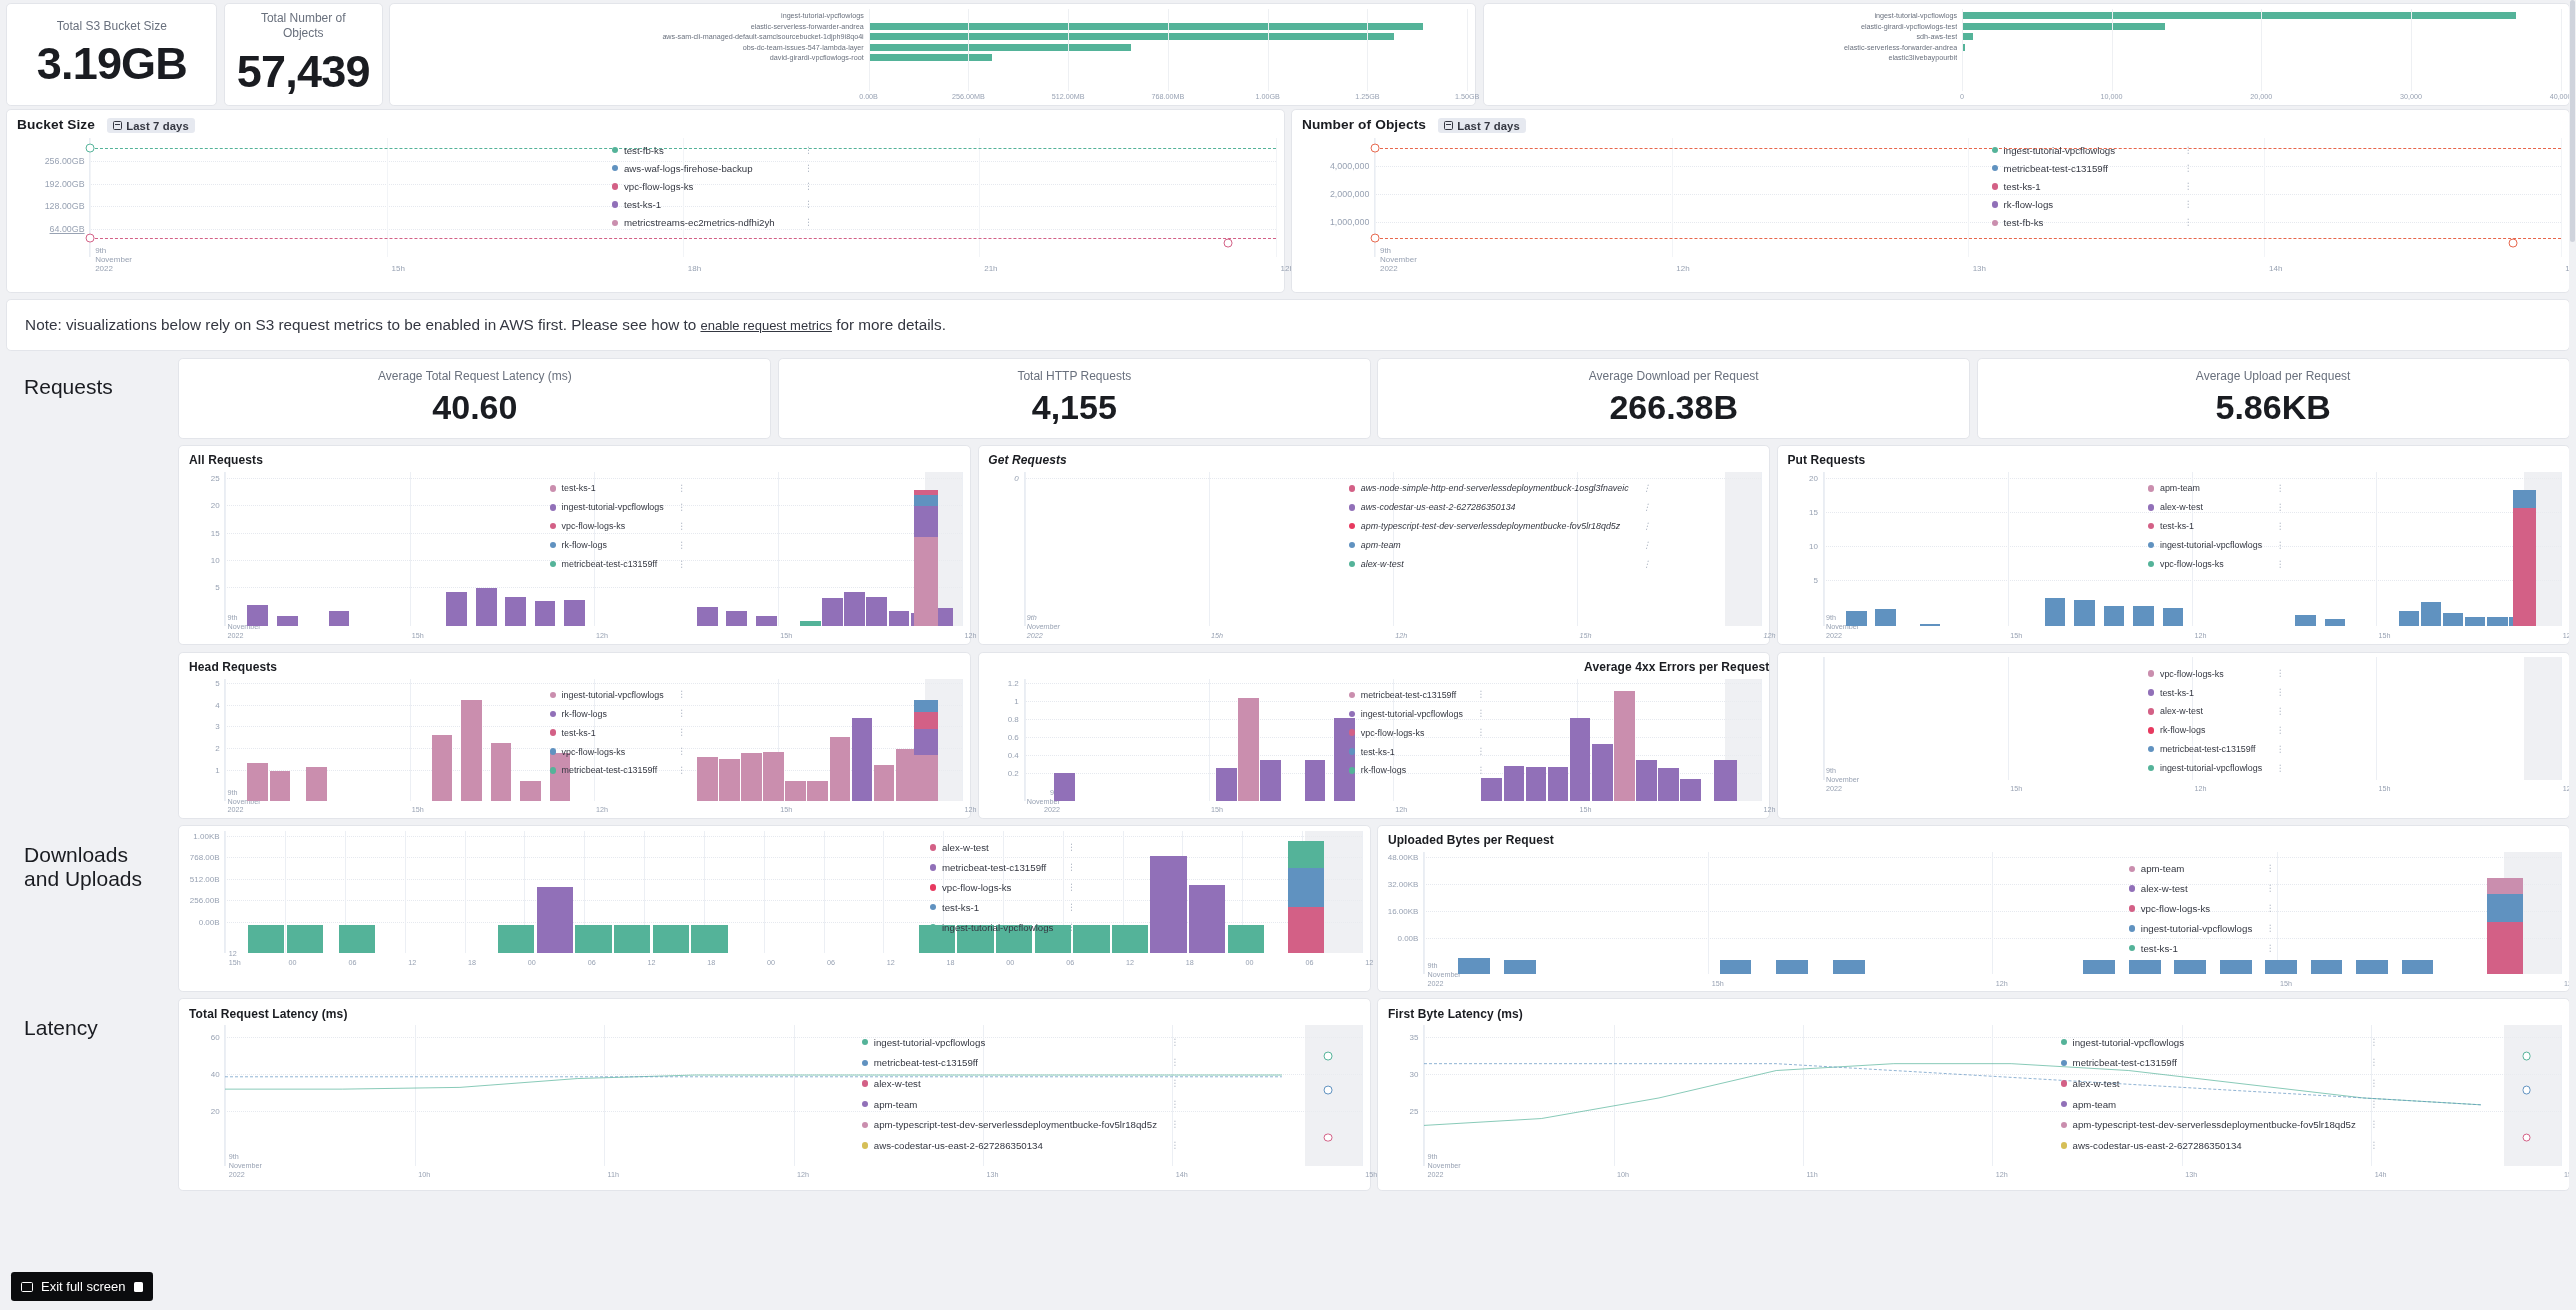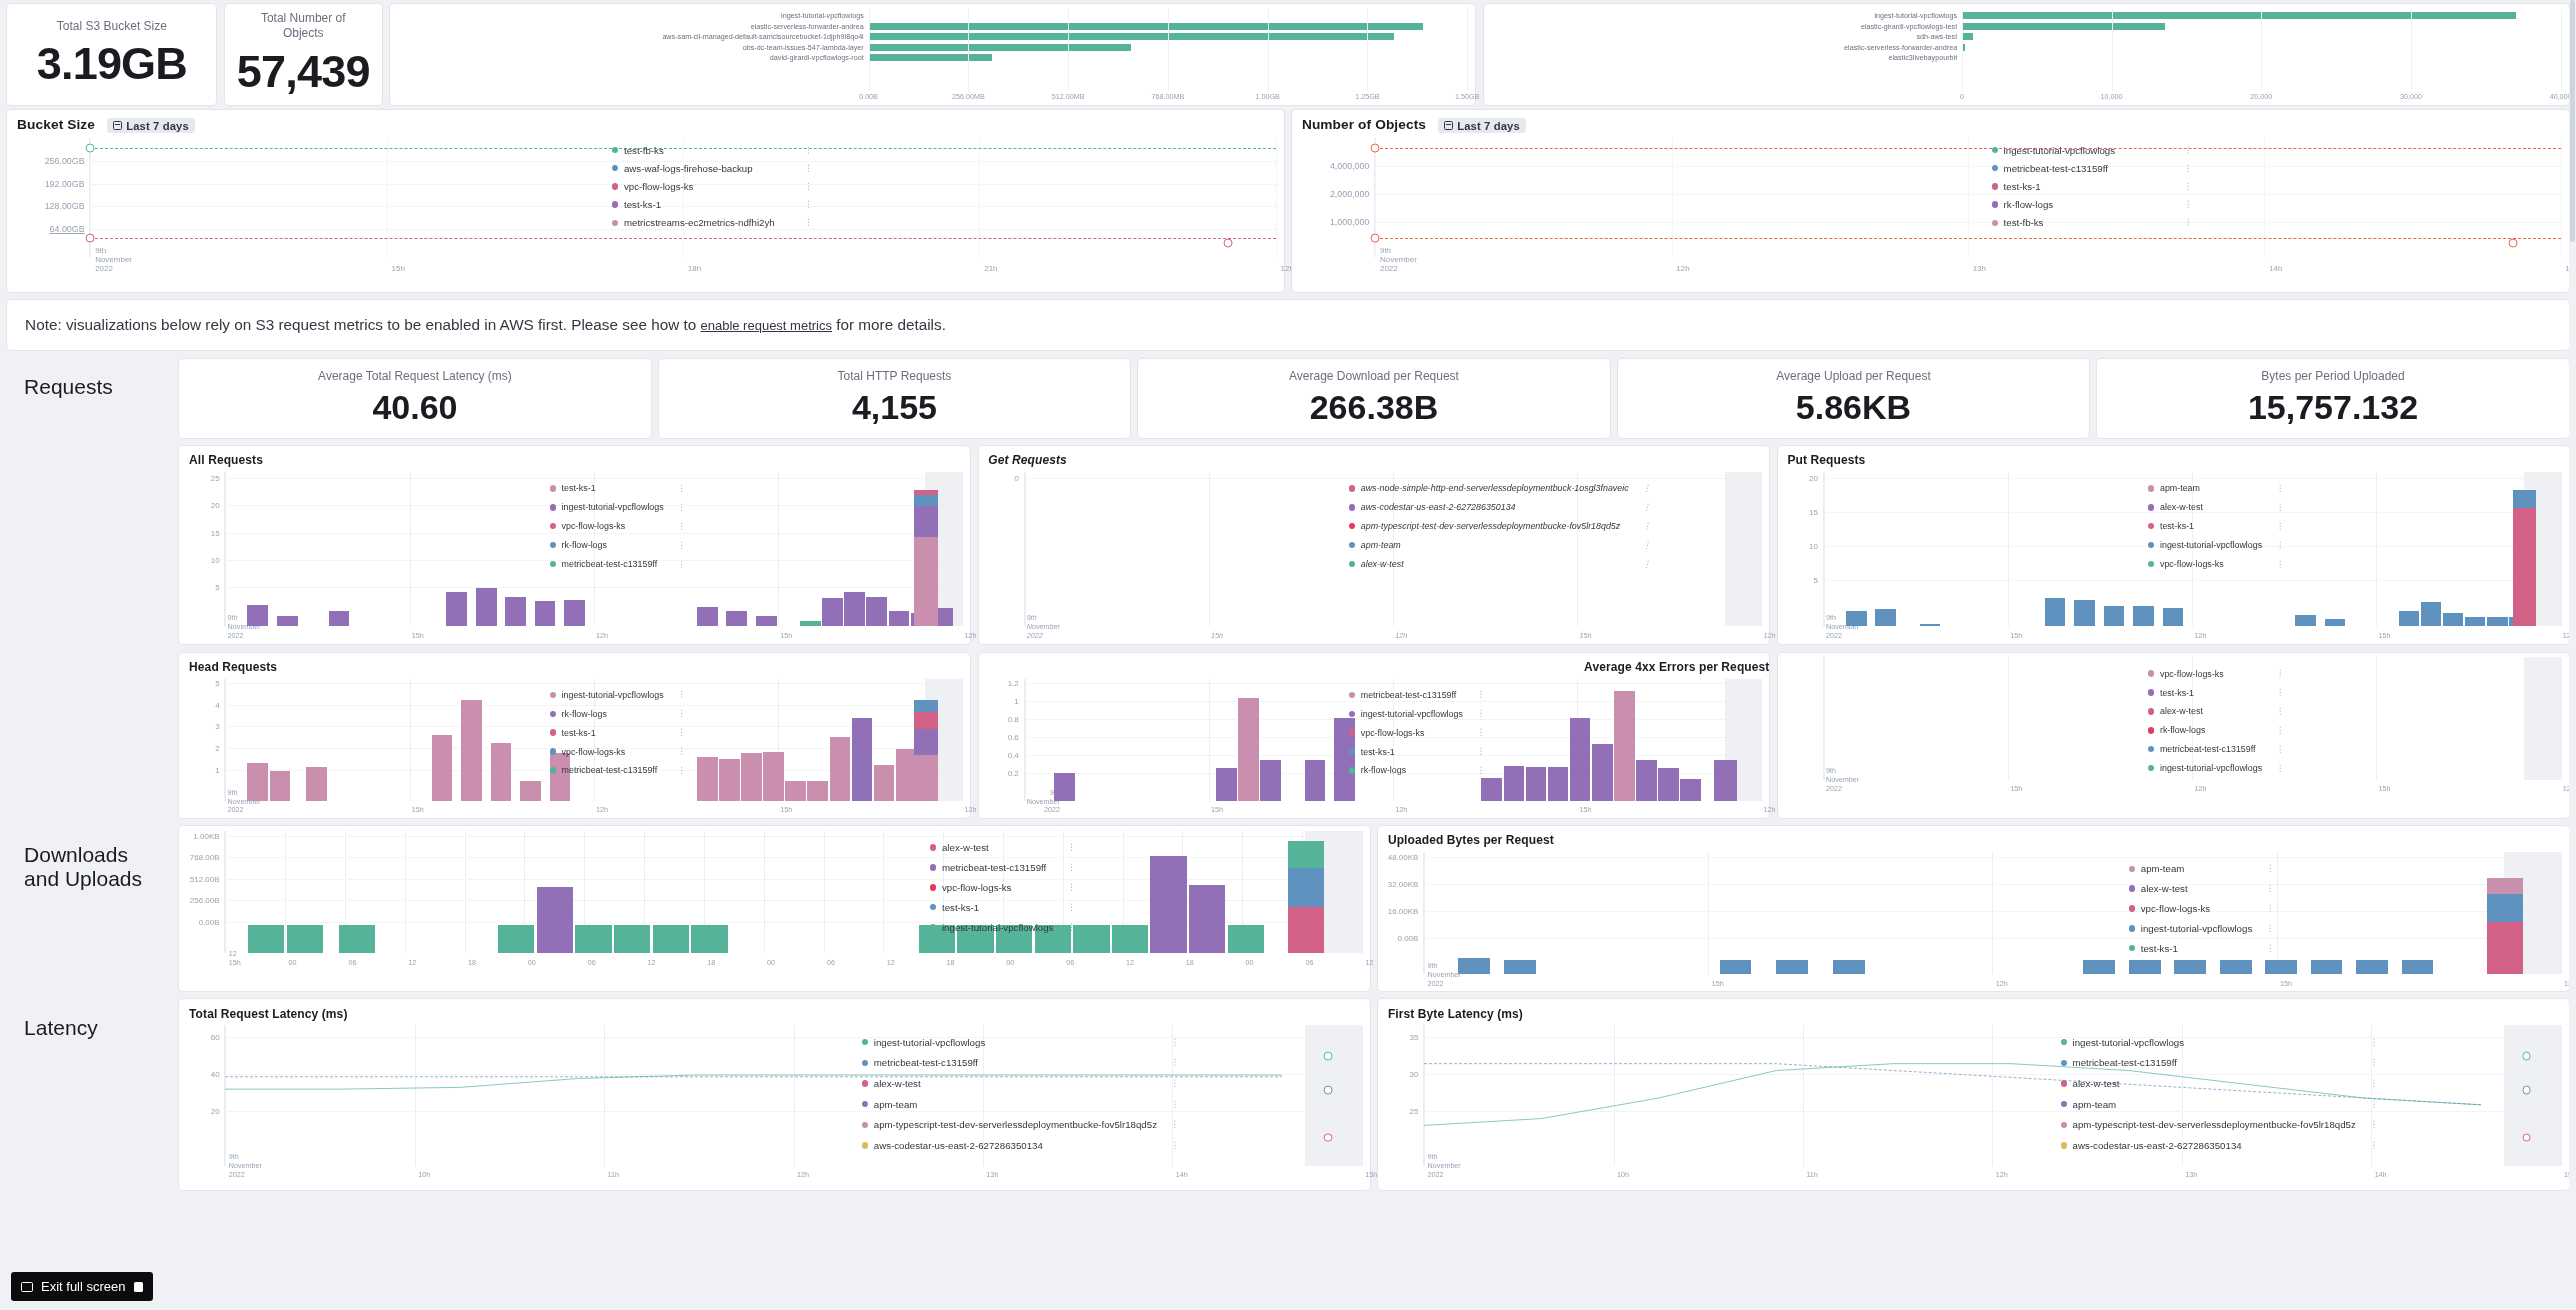--- a/index.html
+++ b/index.html
@@ -345,24 +345,20 @@
           <div class="kpi-label">Total HTTP Requests</div>
           <div class="kpi-value">4,155</div>
         </div>
         <div class="kpi">
           <div class="kpi-label">Average Download per Request</div>
           <div class="kpi-value">266.38B</div>
         </div>
         <div class="kpi">
           <div class="kpi-label">Average Upload per Request</div>
           <div class="kpi-value">5.86KB</div>
-        </div>
-        <div class="kpi">
-          <div class="kpi-label">Bytes per Period Uploaded</div>
-          <div class="kpi-value">15,757.132</div>
         </div>
       </div>
   </div>
 
   <div class="sectionrow">
     <div class="section-label"></div>
     <div class="charts3" id="req-row1">
         <div class="chart-panel" style="height: 200px;">
           <div class="panel-title" style="font-size: 12px;">All Requests</div>
           <div class="tsplot" style="height: 172px;">

